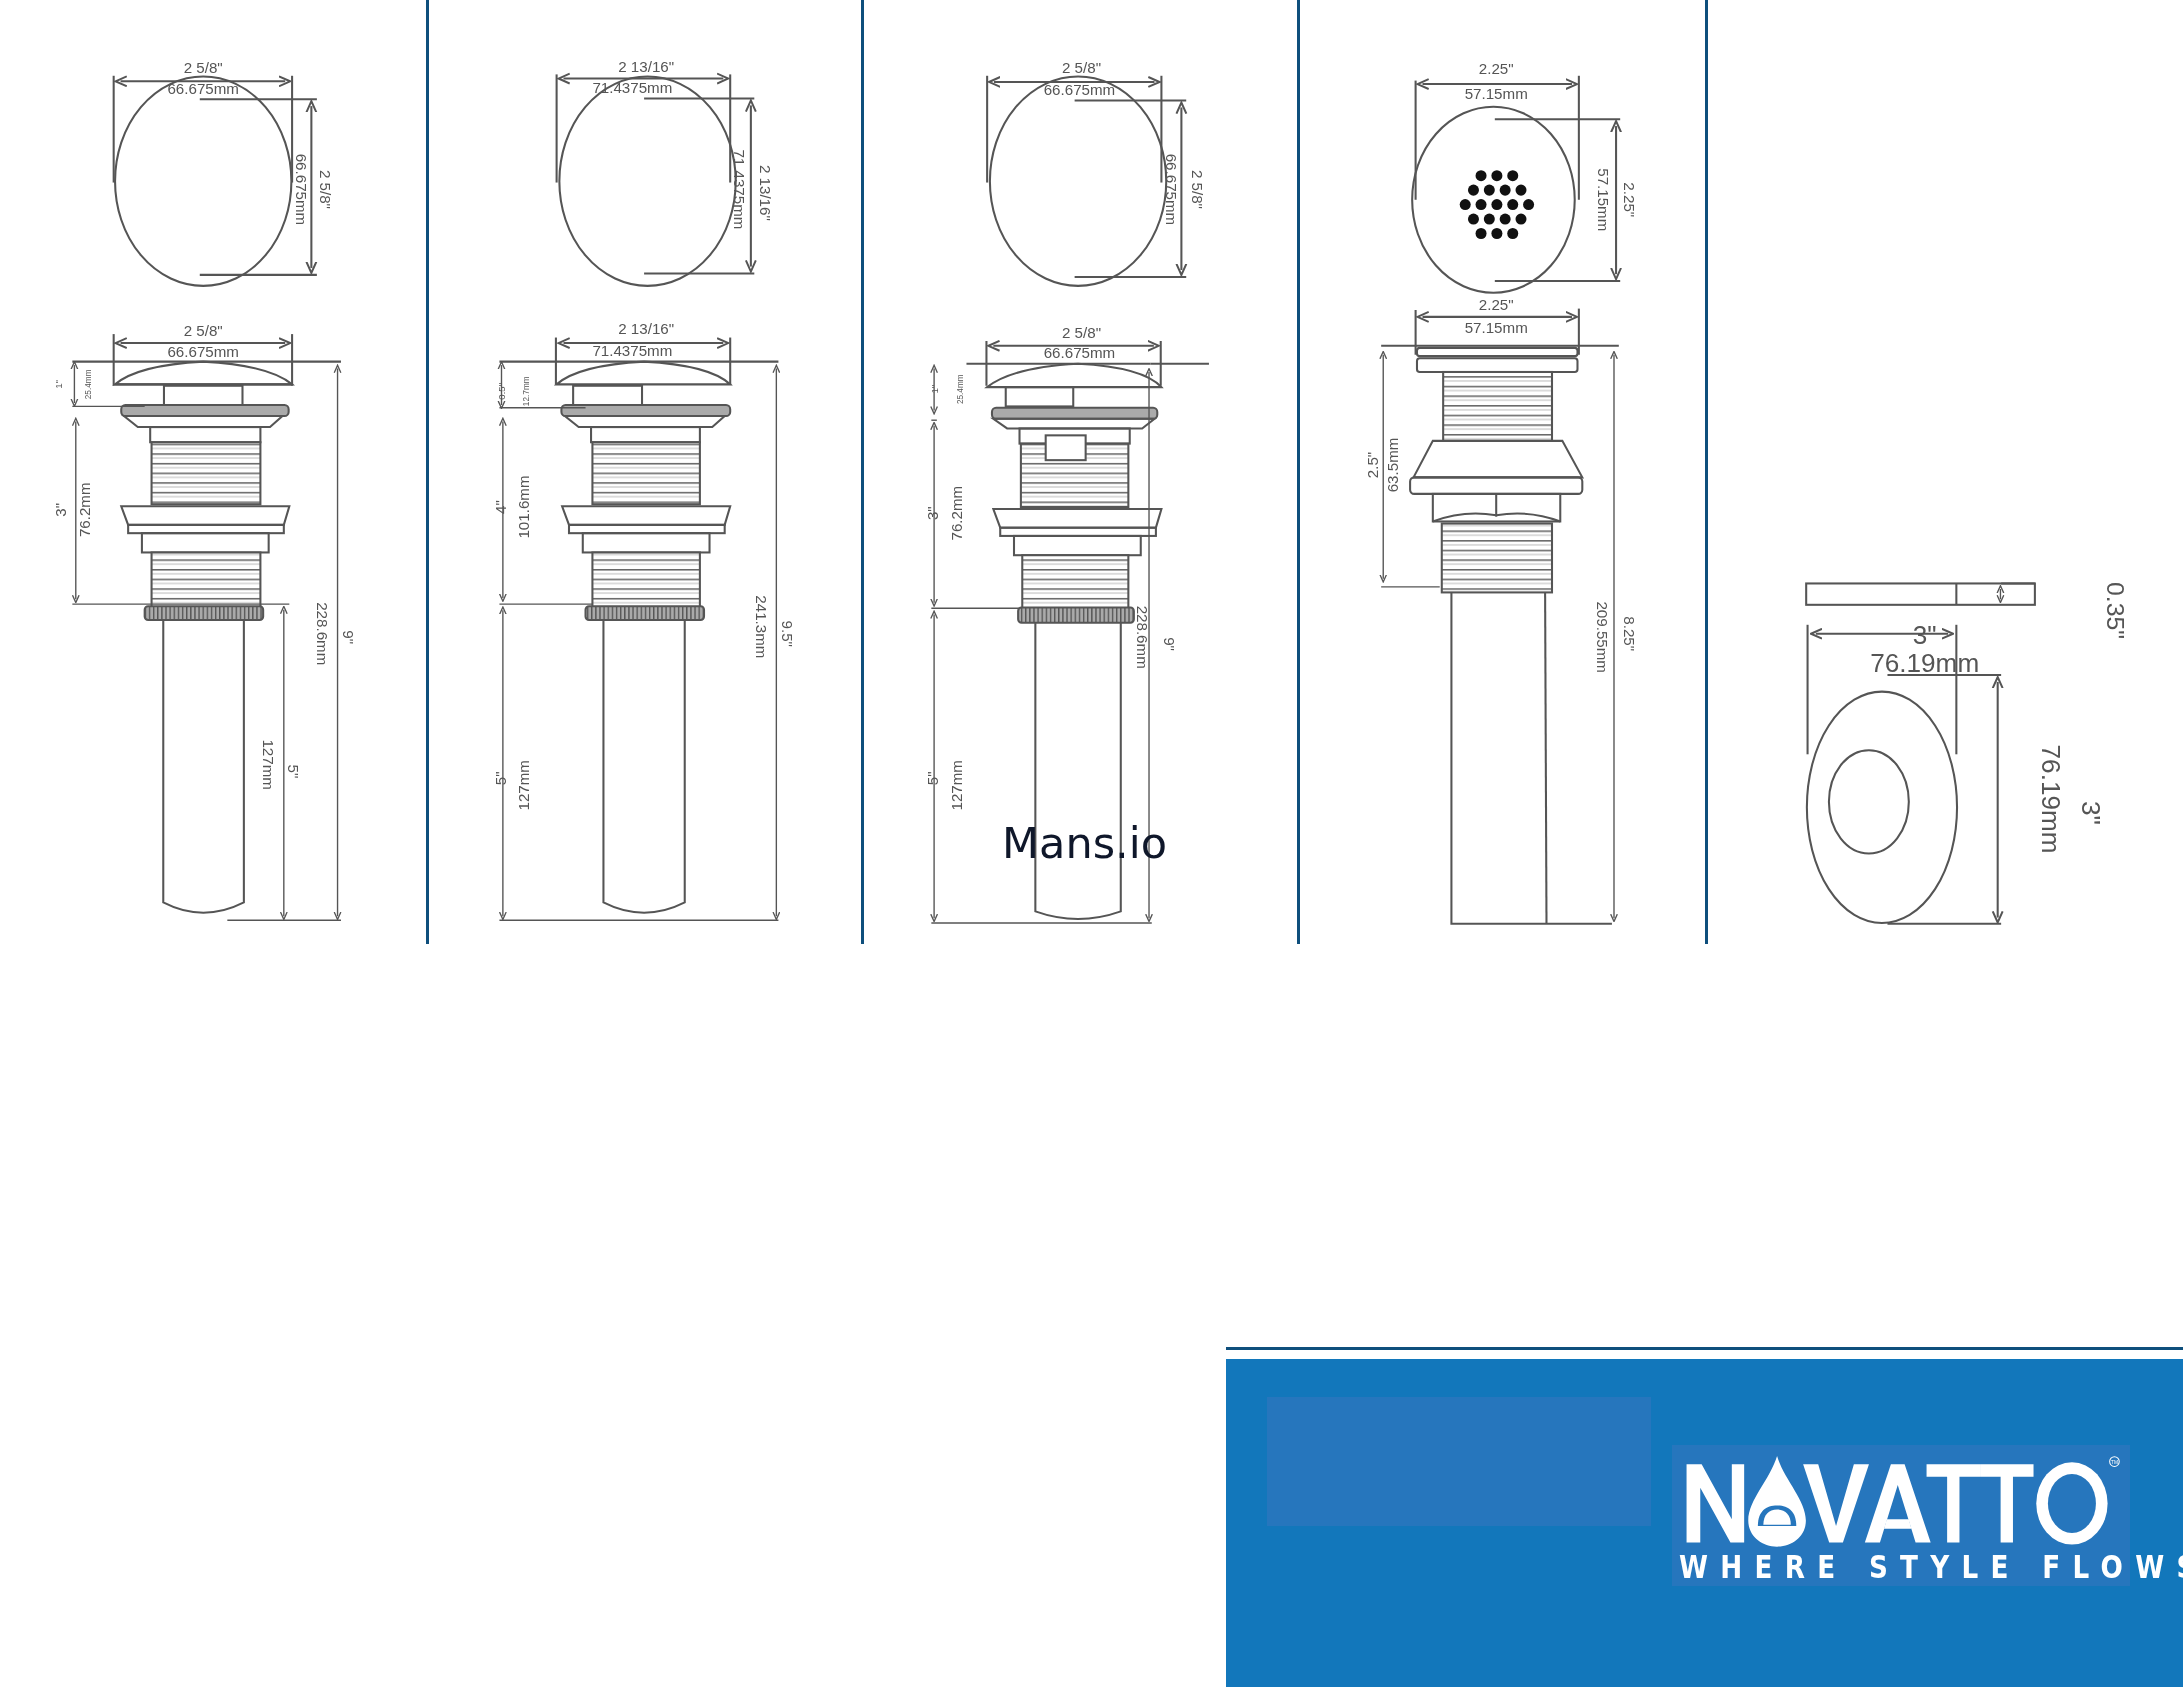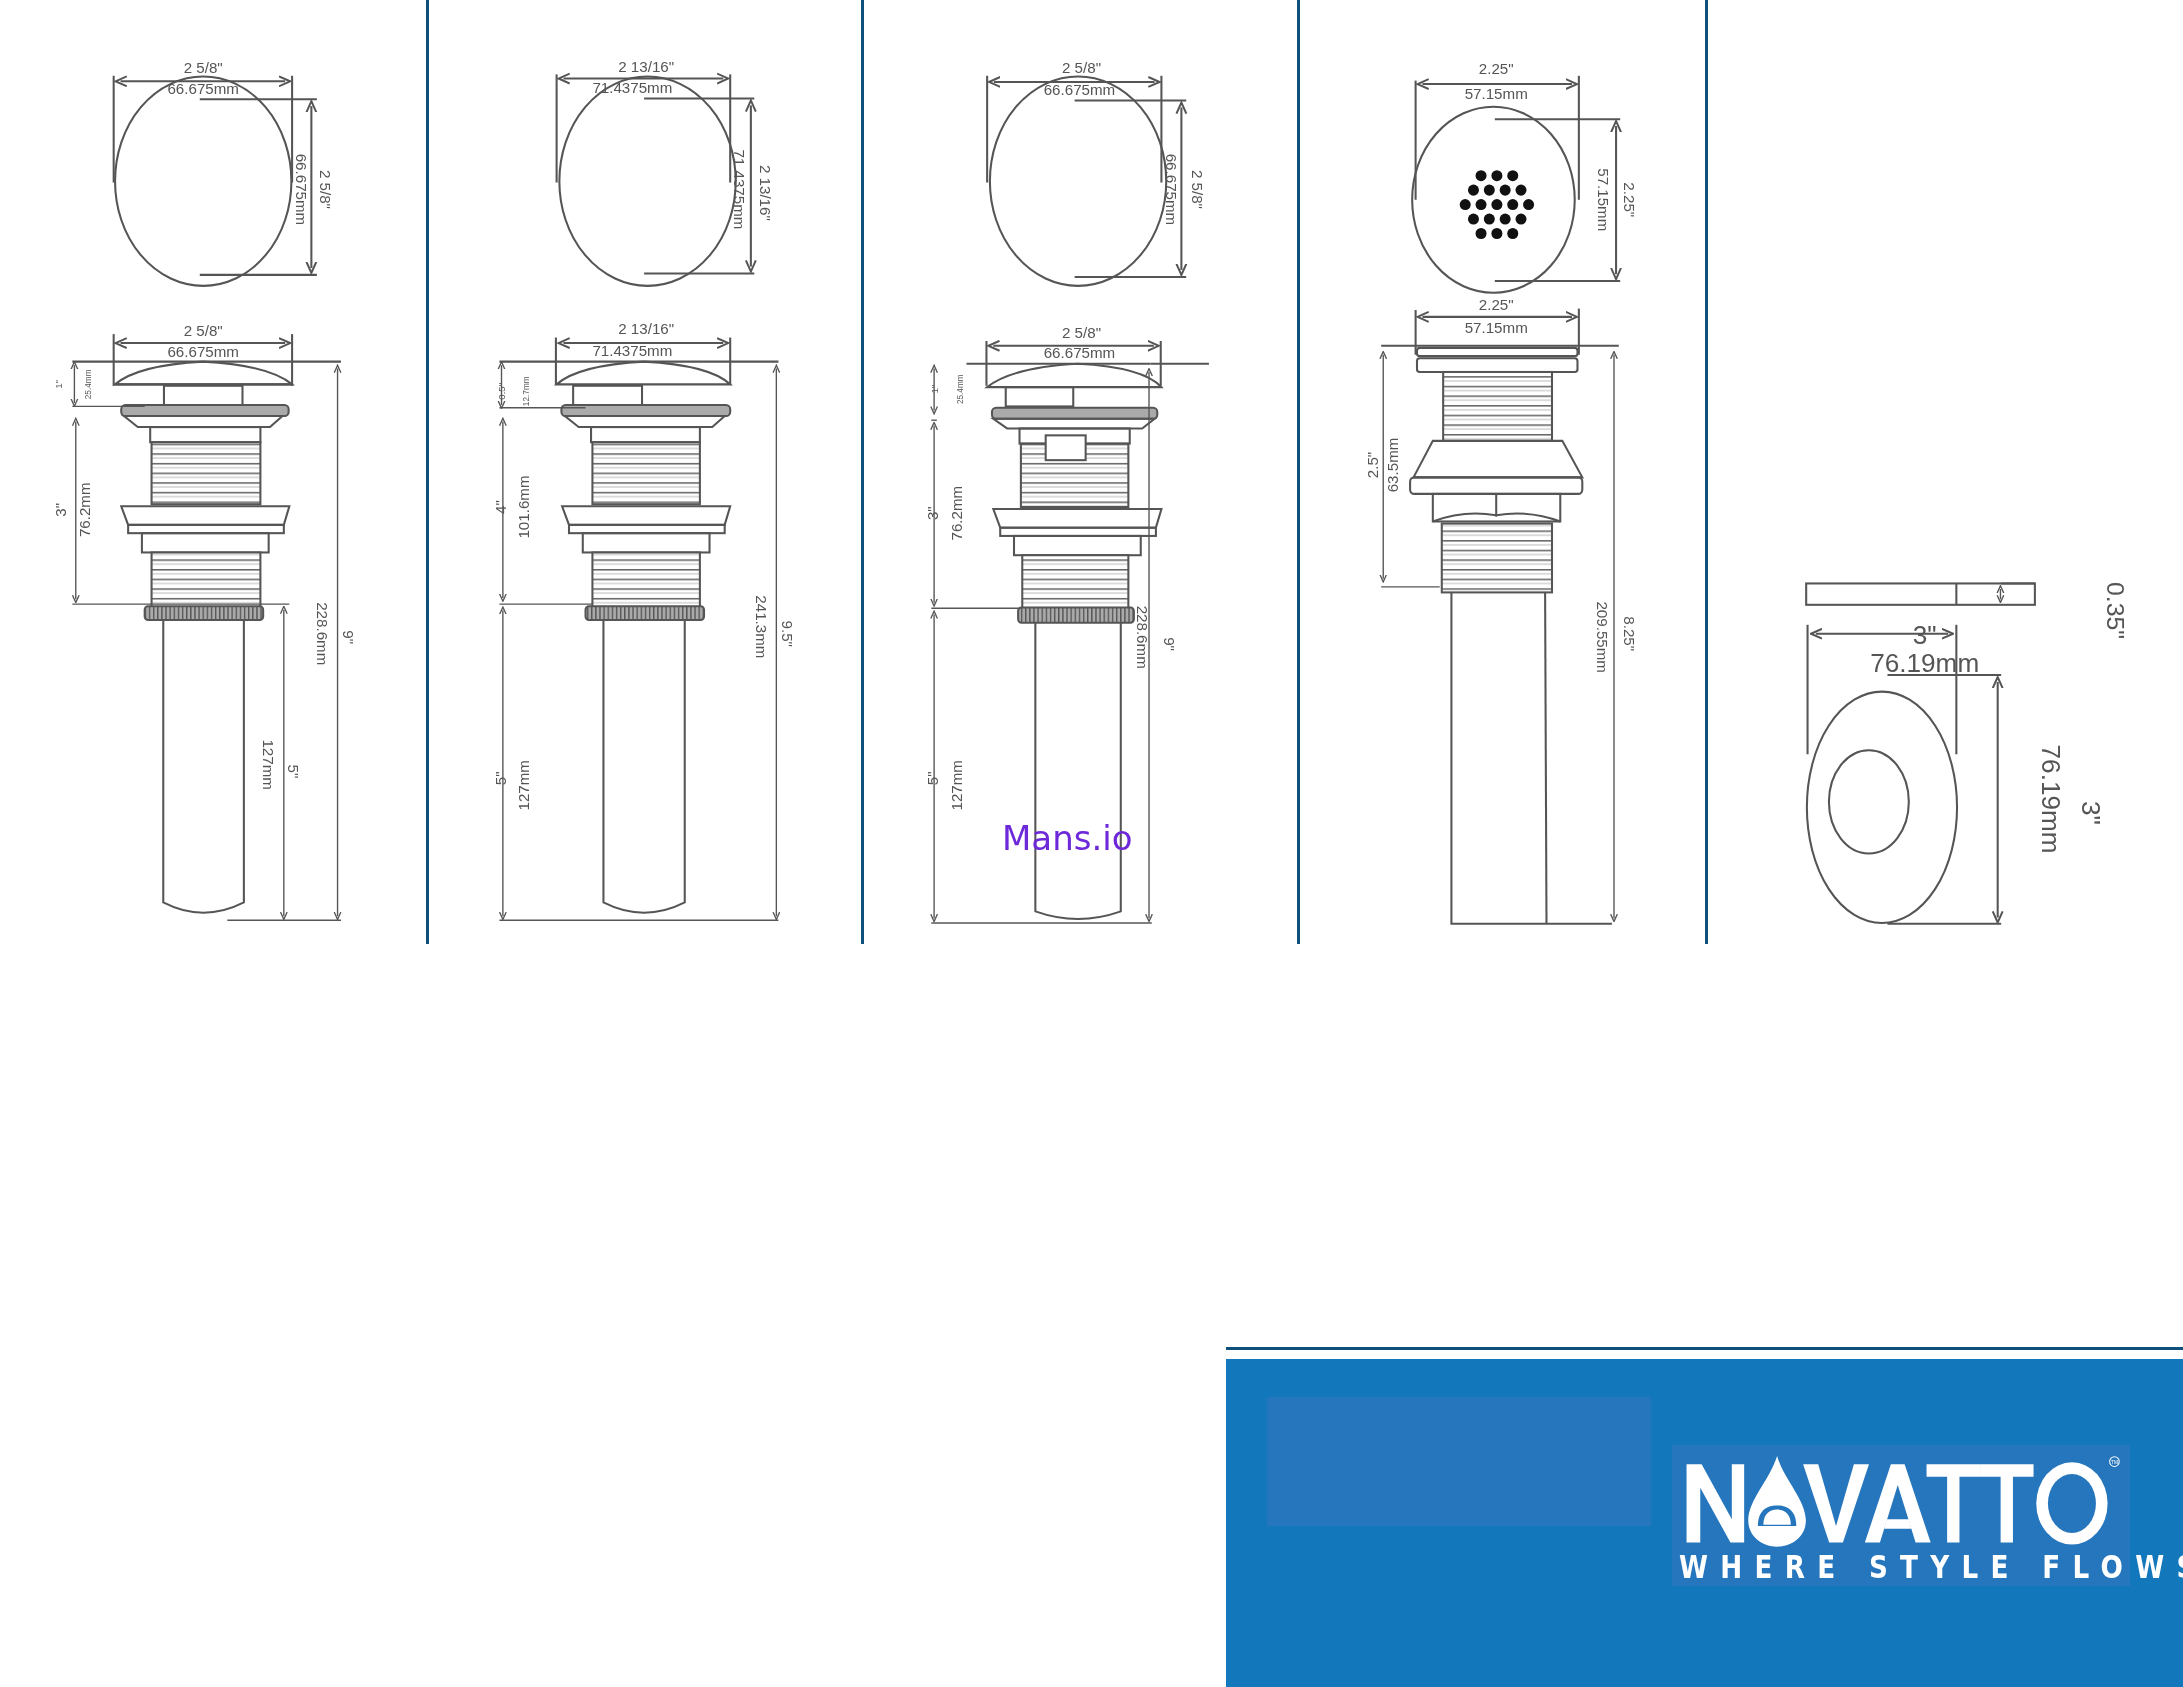--- a/index.html
+++ b/index.html
@@ -7,21 +7,21 @@
   .divider { position: absolute; top: 0; width: 3.4px; height: 944px; background: #0e4f7c; }
   svg.drawing { position: absolute; left: 0; top: 0; }
   .dim-text { font-family: "Liberation Sans", sans-serif; fill: #555555; }
   .footer-rule { position: absolute; left: 1226px; top: 1347px; width: 957px; height: 3.4px; background: #0e4f7c; }
   .footer-box { position: absolute; left: 1226px; top: 1359px; width: 957px; height: 328px; background: #1277bb; }
   .footer-inner { position: absolute; left: 41px; top: 38px; width: 384px; height: 129px; background: #2676bd; }
   .logo-box { position: absolute; left: 446px; top: 86px; width: 458px; height: 141px; background: #2676bd; }
   .logo-word { position: absolute; left: 8.3px; top: 6.9px; width: 441px; height: 96px; }
   .tagline { position: absolute; left: 6.9px; top: 103px; width: 444px; text-align: center; color: #ffffff;
              font-family: "DejaVu Sans", sans-serif; font-weight: bold; font-size: 32px; letter-spacing: 15px; transform: scaleX(0.82); transform-origin: left center; white-space: nowrap; }
-  .watermark { position: absolute; left: 1002px; top: 818px; font-family: "DejaVu Sans", sans-serif; font-size: 34px; color: #6d28d9; }
+  .watermark { position: absolute; left: 1002px; top: 818px; font-family: "DejaVu Sans", sans-serif; font-size: 43px; color: #0f172a; }
 </style>
 </head>
 <body>
 
 <div class="divider" style="left:426px"></div>
 <div class="divider" style="left:861px"></div>
 <div class="divider" style="left:1297px"></div>
 <div class="divider" style="left:1705px"></div>
 
 <svg class="drawing" width="2183" height="1687" viewBox="0 0 3169 2449" xmlns="http://www.w3.org/2000/svg">

